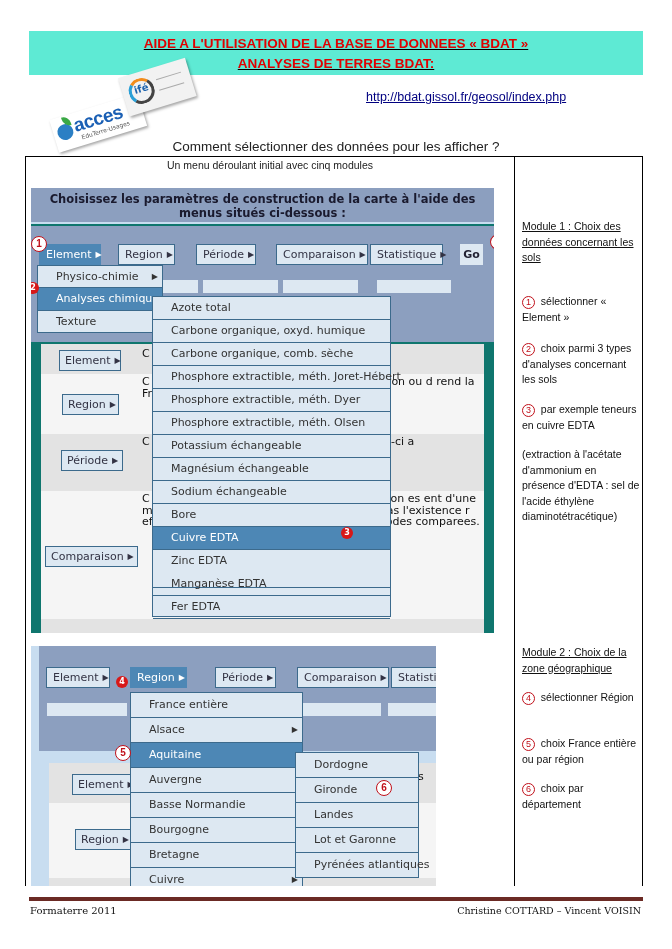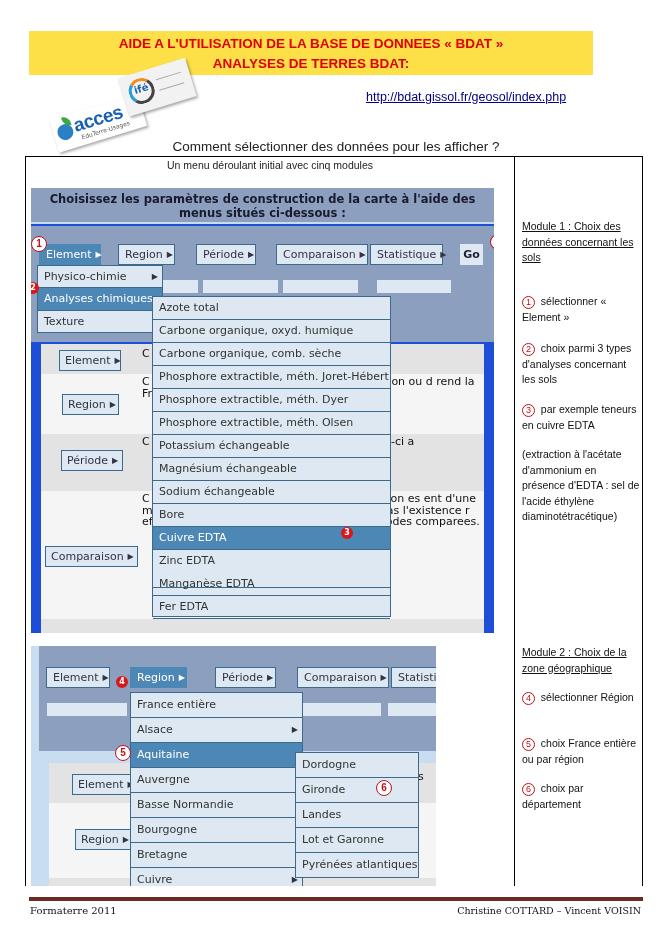--- a/index.html
+++ b/index.html
@@ -1,20 +1,20 @@
 <!DOCTYPE html>
 <html><head>
 <meta charset="utf-8">
 <style>
   * { box-sizing: border-box; margin: 0; padding: 0; }
   body { width: 672px; height: 949px; background: #ffffff; position: relative; overflow: hidden; font-family: "DejaVu Sans", sans-serif; }
   .abs { position: absolute; }
 
   
-  .title-band { left: 29px; top: 31px; width: 564px; height: 44px; background: #fde047; }
+  .title-band { left: 29px; top: 31px; width: 614px; height: 44px; background: #5eead4; text-decoration: underline; }
   .title-line { width: 100%; text-align: center; color: #e00000; font-family: "Liberation Sans", sans-serif; font-size: 13.5px; font-weight: bold; line-height: 20px; }
   .title-line.l1 { margin-top: 3px; }
 
   
   .logo-wrap { left: 48px; top: 72px; width: 150px; height: 66px; transform: rotate(-17deg); transform-origin: 50% 50%; }
   .logo-card { position: absolute; background: #fff; box-shadow: 1px 2px 3px rgba(0,0,0,0.35); }
   .logo-acces { left: 0; top: 26px; width: 92px; height: 34px; }
   .logo-ife { left: 78px; top: 6px; width: 70px; height: 40px; background: #f2f2f2; }
   .acces-text { position: absolute; left: 22px; top: 2px; color: #1a5fb4; font-family: "Liberation Sans", sans-serif; font-size: 19px; font-weight: bold; letter-spacing: -0.5px; }
   .acces-sub { position: absolute; left: 26px; top: 22px; color: #555; font-size: 6px; }
@@ -27,40 +27,40 @@
   .url-link { left: 366px; top: 90px; font-family: "Liberation Sans", sans-serif; font-size: 12.5px; color: #000080; text-decoration: underline; }
 
   .question { left: 0; width: 672px; top: 139px; text-align: center; font-family: "Liberation Sans", sans-serif; font-size: 13.5px; color: #222; }
 
   
   .main-table { left: 25px; top: 156px; width: 618px; height: 730px; border: 1px solid #000; border-bottom: none; }
   .col-divider { left: 514px; top: 156px; width: 1px; height: 730px; background: #000; }
   .subtitle { left: 25px; width: 490px; top: 159px; text-align: center; font-family: "Liberation Sans", sans-serif; font-size: 10.5px; color: #222; }
 
   
-  .shot1 { left: 31px; top: 188px; width: 463px; height: 445px; background: #1d4ed8; overflow: hidden; }
+  .shot1 { left: 31px; top: 188px; width: 463px; height: 445px; background: #0f766e; overflow: hidden; }
   .bdat-head { position: absolute; left: 0; top: 0; width: 463px; height: 36px; background: #8c9fbf; border-bottom: 2px solid #c8ddf0; }
   .bdat-head-text { width: 100%; text-align: center; font-size: 11.5px; font-weight: bold; color: #1a1a2e; line-height: 14px; padding-top: 4px; }
   .bdat-menubar { position: absolute; left: 0; top: 38px; width: 463px; height: 116px; background: #8c9fbf; }
   .menu-btn { position: absolute; height: 21px; background: #dde8f2; border: 1px solid #3c6a8c; font-size: 11px; color: #334; line-height: 19px; padding-left: 6px; white-space: nowrap; }
   .menu-btn.active { background: #4d87b5; color: #fff; border-color: #4d87b5; }
   .menu-btn .arr { display: inline-block; margin-left: 4px; font-size: 8px; vertical-align: 1px; }
   .bar-field { position: absolute; height: 13px; background: #dde8f2; }
   .go-btn { position: absolute; height: 21px; background: #dde8f2; font-size: 11px; font-weight: bold; color: #223; text-align: center; line-height: 21px; }
 
   .content-rows { position: absolute; left: 10px; top: 156px; width: 443px; height: 300px; background: #fff; }
   .crow { position: absolute; left: 0; width: 443px; }
   .crow.grey { background: #e3e3e3; }
   .crow.white { background: #f5f5f5; }
   .crow-btn { position: absolute; height: 21px; background: #dde8f2; border: 1px solid #3c6a8c; font-size: 11px; color: #334; line-height: 19px; padding-left: 5px; white-space: nowrap; }
   .crow-btn .arr { display: inline-block; margin-left: 4px; font-size: 8px; vertical-align: 1px; }
   .crow-text { position: absolute; left: 101px; width: 340px; font-size: 11px; line-height: 11.5px; color: #111; }
 
   .dd { position: absolute; background: #dde8f2; border: 1px solid #3c6a8c; }
-  .dd-item { position: absolute; left: 0; width: 100%; height: 23px; border-bottom: 1px solid #3c6a8c; font-size: 11px; color: #333; line-height: 22px; padding-left: 6px; white-space: nowrap; }
+  .dd-item { position: absolute; left: 0; width: 100%; height: 23px; border-bottom: 1px solid #3c6a8c; font-size: 11px; color: #333; line-height: 22px; padding-left: 18px; white-space: nowrap; }
   .dd-item.sel { background: #4d87b5; color: #fff; }
   .dd-item .arr { position: absolute; right: 4px; font-size: 8px; }
 
   .badge-red { position: absolute; width: 12px; height: 12px; border-radius: 50%; background: #d81818; color: #fff; font-size: 8px; font-weight: bold; text-align: center; line-height: 12px; }
   .circ-num { display: inline-block; width: 13px; height: 13px; border-radius: 50%; border: 1px solid #c0101a; color: #c0101a; font-size: 9px; line-height: 11px; text-align: center; font-family: "Liberation Sans", sans-serif; }
   .circ-num-lg { position: absolute; width: 16px; height: 16px; border-radius: 50%; border: 1.5px solid #c0101a; color: #c0101a; font-size: 10px; font-weight: bold; line-height: 13px; text-align: center; background: #fff; font-family: "Liberation Sans", sans-serif; }
 
   
   .note { position: absolute; left: 522px; width: 118px; font-family: "Liberation Sans", sans-serif; font-size: 10.5px; line-height: 15.5px; color: #111; }
   .note.head { text-decoration: underline; }

